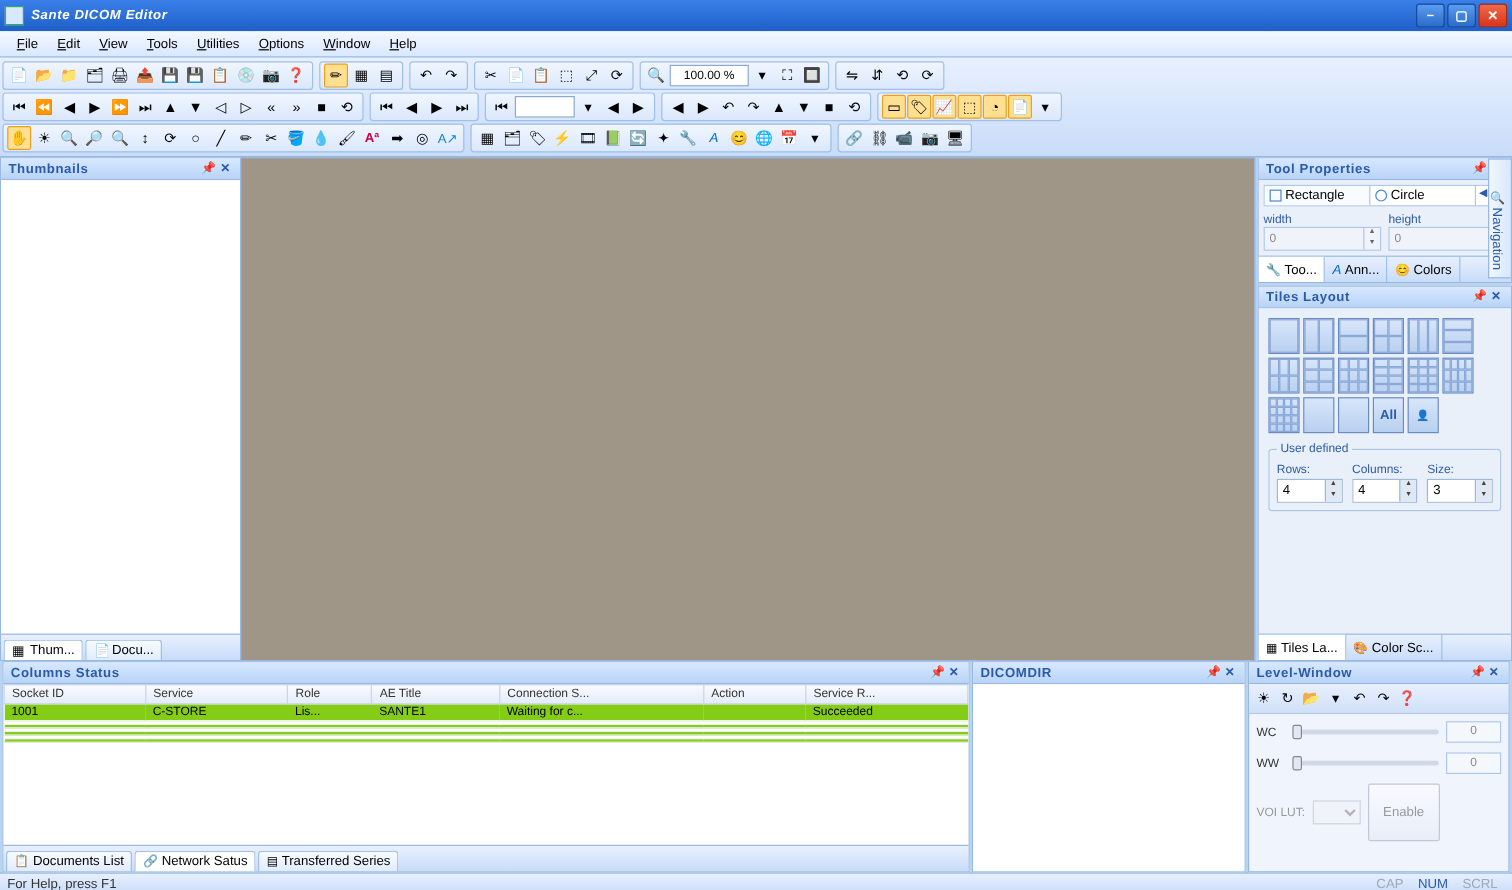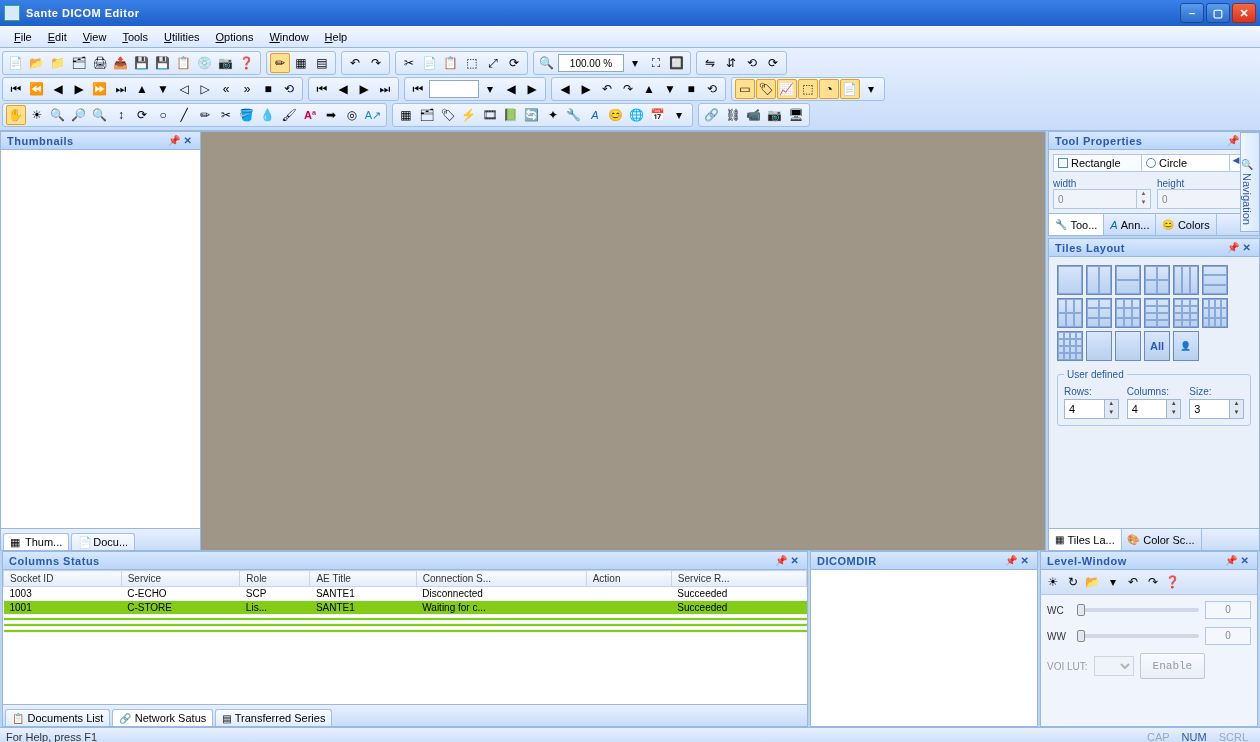--- a/index.html
+++ b/index.html
@@ -1,21 +1,21 @@
 <!DOCTYPE html>
 <html><head>
 <meta charset="utf-8">
 <style>
 * { box-sizing: border-box; margin: 0; padding: 0; font-family: "Segoe UI", Tahoma, sans-serif; font-size: 11px; }
 body { background: #b8d4f0; overflow: hidden; width: 1260px; height: 742px; }
 
 
 .titlebar { height: 26px; background: linear-gradient(#3a80e8,#1e5fc8); display: flex; align-items: center; padding: 0 4px; color: #fff; }
 .titlebar .app-icon { width: 16px; height: 16px; background: #d7e8ff; border: 1px solid #3a6; margin-right: 6px; }
-.titlebar .title { font-weight: bold; font-family: "MS Sans Serif", sans-serif; letter-spacing: 0.5px; }
+.titlebar .title { font-weight: bold; font-family: "MS Sans Serif", sans-serif; letter-spacing: 0.5px; font-style: italic; }
 .titlebar .spacer { flex: 1; }
 .winbtn { width: 24px; height: 20px; margin-left: 2px; background: linear-gradient(#5a9cf0,#2a6cc8); border: 1px solid #1a4a98; border-radius: 3px; display: flex; align-items: center; justify-content: center; color: #fff; font-weight: bold; cursor: pointer; }
 .winbtn.close { background: linear-gradient(#f06a4a,#d8341a); border-color: #a82810; }
 
 
 .menubar { height: 22px; background: linear-gradient(#f4f8ff,#d8e8ff); border-bottom: 1px solid #98b8e0; display: flex; align-items: center; padding: 0 6px; }
 .menubar .menu-item { padding: 2px 8px; cursor: pointer; }
 .menubar .menu-item u { text-decoration: underline; }
 
 
@@ -99,21 +99,21 @@
 .lw-toolbar .tbtn { width: 18px; height: 18px; }
 .lw-body { padding: 6px; flex: 1; }
 .lw-row { display: flex; align-items: center; margin-bottom: 8px; gap: 6px; }
 .lw-row label { width: 24px; font-size: 10px; color: #333; }
 .lw-slider { flex: 1; height: 4px; background: #d0d8e8; border-radius: 2px; position: relative; }
 .lw-slider .thumb { position: absolute; left: 0; top: -4px; width: 8px; height: 12px; background: #e0e8f4; border: 1px solid #888; border-radius: 2px; }
 .lw-val { width: 46px; height: 18px; border: 1px solid #b0c8e8; background: #f4f7fc; text-align: center; font-size: 10px; line-height: 16px; color: #888; }
 .lw-bottom { display: flex; align-items: center; gap: 6px; margin-top: 6px; }
 .lw-bottom label { color: #999; font-size: 10px; }
 .lw-select { width: 40px; height: 20px; border: 1px solid #c0c8d8; background: #f0f4fa; color: #999; }
-.lw-enable { padding: 6px 12px; border: 1px solid #c0c8d8; background: linear-gradient(#f8faff,#e8eef8); color: #999; border-radius: 2px; font-family: Liberation Mono, monospace; }
+.lw-enable { padding: 17px 12px; border: 1px solid #c0c8d8; background: linear-gradient(#f8faff,#e8eef8); color: #999; border-radius: 2px; }
 
 
 .statusbar { height: 18px; background: linear-gradient(#e8f0ff,#c8dcf8); border-top: 1px solid #98b8e0; display: flex; align-items: center; padding: 0 6px; font-size: 10px; color: #333; }
 .statusbar .spacer { flex: 1; }
 .statusbar .ind { margin: 0 6px; color: #9ab; }
 .statusbar .ind.on { color: #2a5aa8; }
 
 .dicomdir-body { flex:1; background:#fff; }
 
 fieldset { border:1px solid #b0c8e8; border-radius:3px; }
@@ -556,29 +556,20 @@
               <th>Socket ID</th>
               <th>Service</th>
               <th>Role</th>
               <th>AE Title</th>
               <th>Connection S...</th>
               <th>Action</th>
               <th>Service R...</th>
             </tr>
           </thead>
         <tbody id="net-rows">
-            <tr>
-              <td>1003</td>
-              <td>C-ECHO</td>
-              <td>SCP</td>
-              <td>SANTE1</td>
-              <td>Disconnected</td>
-              <td></td>
-              <td>Succeeded</td>
-            </tr>
             <tr class="stripe">
               <td>1001</td>
               <td>C-STORE</td>
               <td>Lis...</td>
               <td>SANTE1</td>
               <td>Waiting for c...</td>
               <td></td>
               <td>Succeeded</td>
             </tr>
             <tr>

